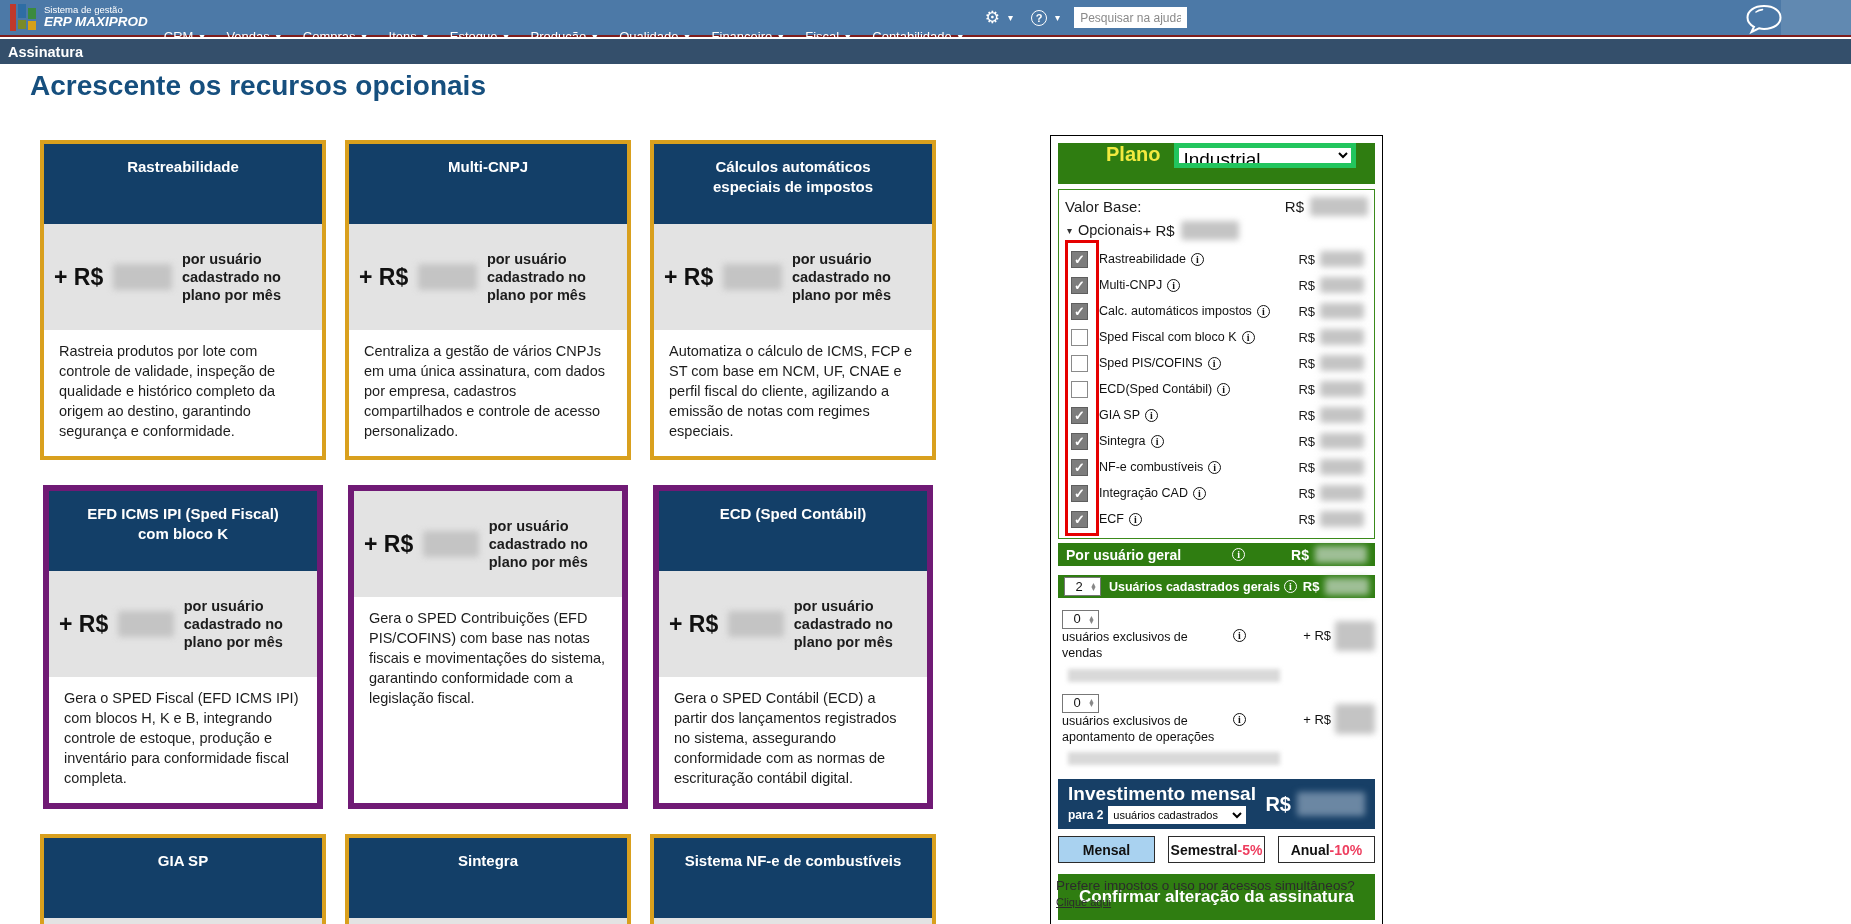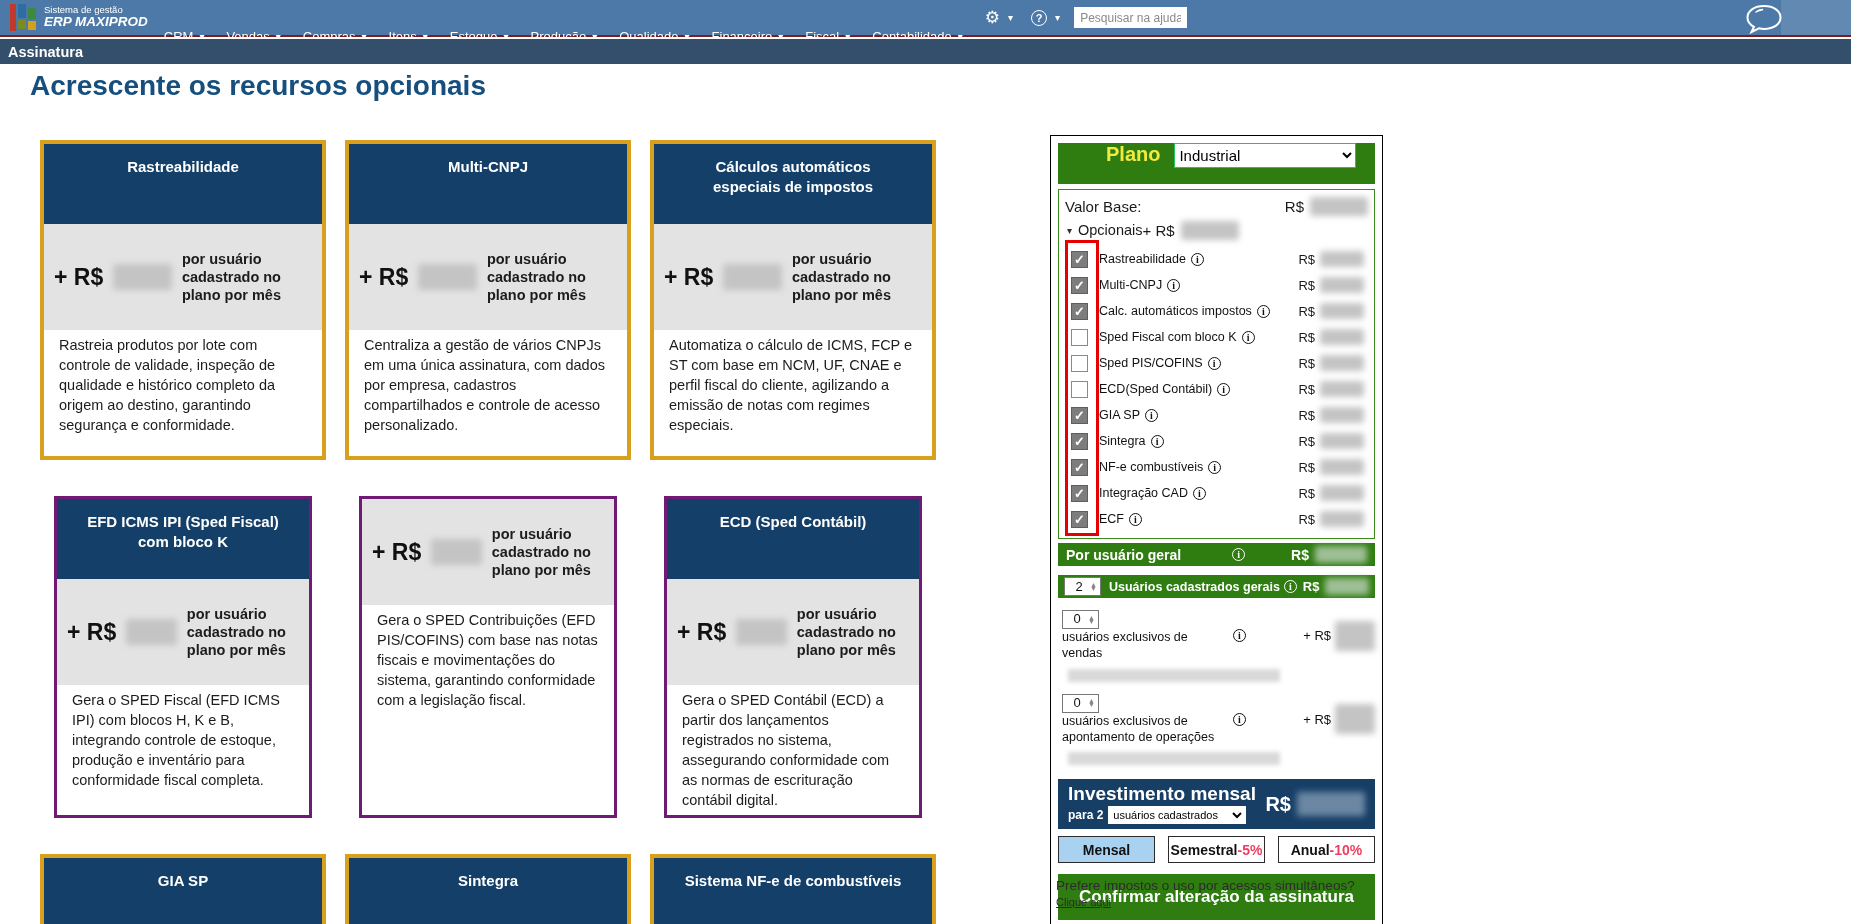--- a/index.html
+++ b/index.html
@@ -46,38 +46,38 @@
 
   
   .page-title { position:absolute; left:30px; top:70px; font-size:28px; font-weight:bold;
                 color:#164f7e; }
 
   
   .cards { position:absolute; left:40px; top:140px; width:900px;
            display:grid; grid-template-columns:repeat(3,286px); column-gap:19px; row-gap:22px; }
   .card { background:#fff; border:4px solid transparent; display:flex; flex-direction:column; }
   .card.selected { border-color:#d9a01e; }
-  .card:not(.selected) { border:3px solid #701a75; margin:14px; }
+  .card:not(.selected) { border:6px solid #701a75; margin:3px; }
   .card-head { background:#133f68; color:#fff; font-weight:bold; font-size:15px;
                text-align:center; min-height:80px; padding:13px 26px 0; line-height:1.3; }
   .card-price { background:#e3e3e3; height:106px; display:flex; align-items:center;
                 justify-content:center; gap:10px; padding:0 10px; }
   .price-prefix { font-size:23px; font-weight:bold; color:#111; white-space:nowrap; }
   .price-blur { width:64px; height:26px; background:#a9a9a9; filter:blur(4px); border-radius:3px; }
   .price-note { width:142px; font-size:14.5px; font-weight:bold; color:#1c1c1c; line-height:1.25; }
-  .card-desc { padding:5px 15px; font-size:14.5px; color:#1c1c1c; line-height:1.38;
+  .card-desc { padding:11px 15px; font-size:14.5px; color:#1c1c1c; line-height:1.38;
                min-height:126px; flex:1; }
 
   
   .panel { position:absolute; left:1050px; top:135px; width:333px; background:#fff;
            border:1px solid #000; padding:7px; }
   .plan-header { background:#2f7d11; height:41px; display:flex; align-items:flex-start;
                  padding:0 10px; gap:14px; }
   .plan-title { color:#f2ea3f; font-size:20px; font-weight:bold; margin-left:38px; }
-  .plan-select { width:182px; height:25px; font-size:15px; background:#fff; border:1px solid #22c55e; }
+  .plan-select { width:182px; height:25px; font-size:19px; background:#fff; border:5px solid #22c55e; }
   .opt-box { border:1px solid #3a8a1a; margin-top:5px; padding:4px 6px 6px; position:relative; }
   .vb-row { display:flex; align-items:center; height:24px; font-size:15px; color:#1a1a1a; }
   .vb-row .spacer, .opt-row .spacer, .pu-bar .spacer { flex:1; }
   .cur { font-size:13px; color:#1a1a1a; font-weight:normal; }
   .vb-cur { font-size:15px; }
   .blur { display:inline-block; background:#c4c4c4; filter:blur(3px); border-radius:2px; }
   .vb-blur { width:58px; height:19px; margin-left:6px; }
   .opc-row { display:flex; align-items:center; height:24px; font-size:14.5px; color:#1a1a1a; }
   .tri-down { font-size:10px; margin:0 6px 0 2px; color:#333; }
   .tri-down::before { content:"\25BE"; }

